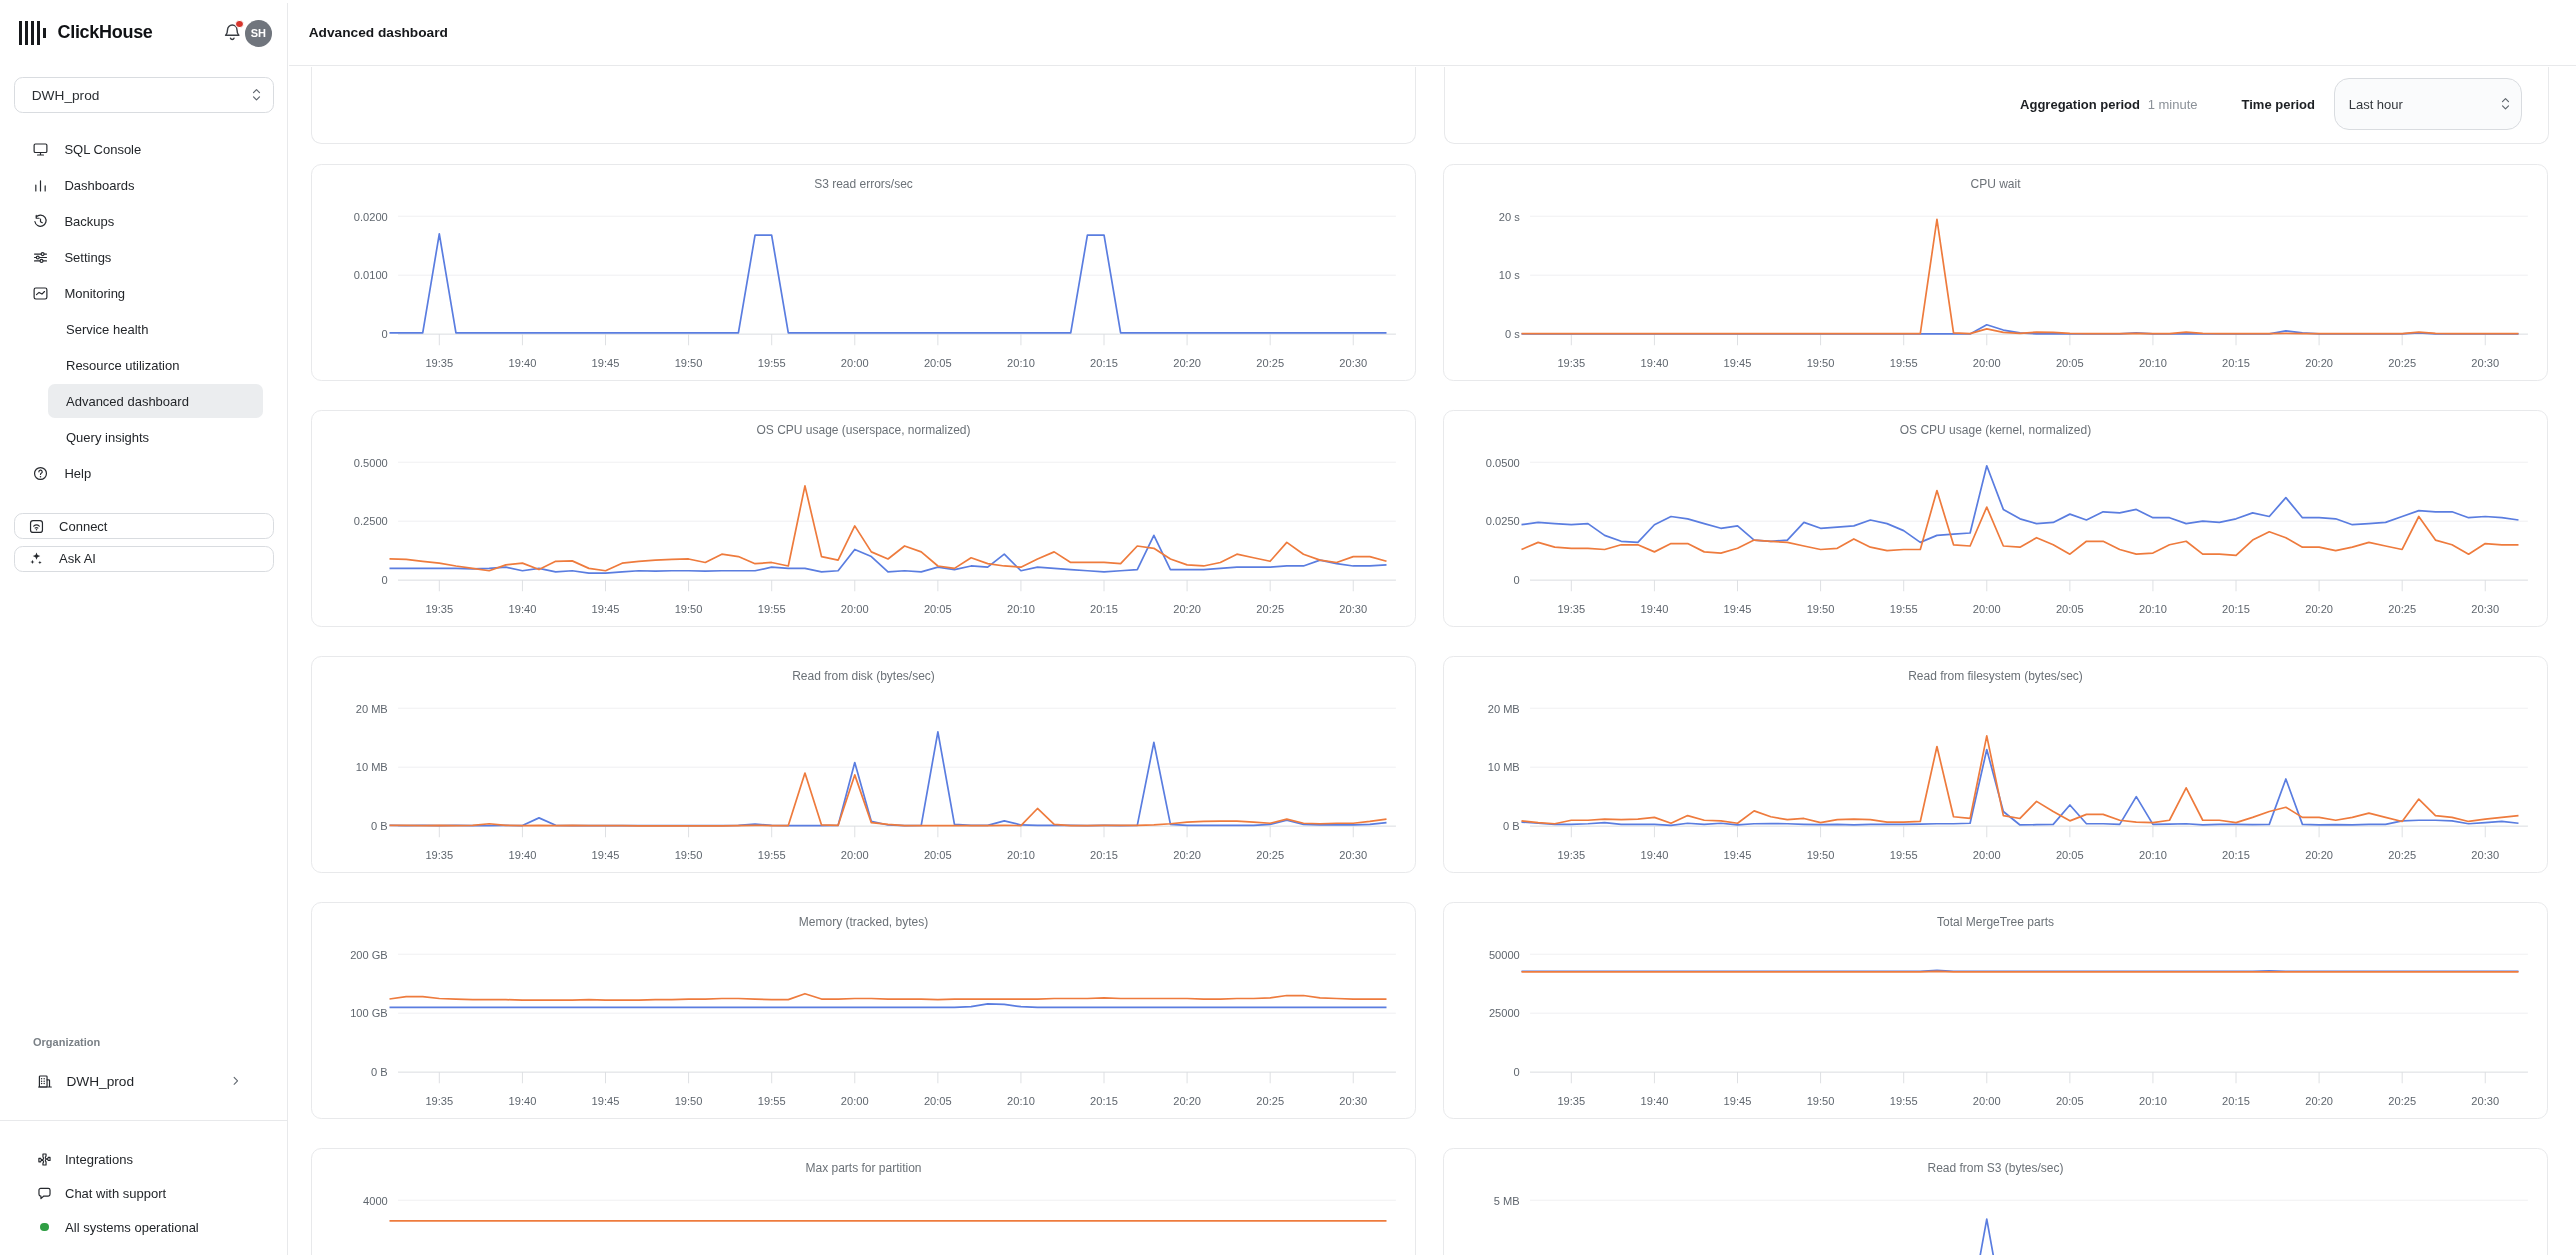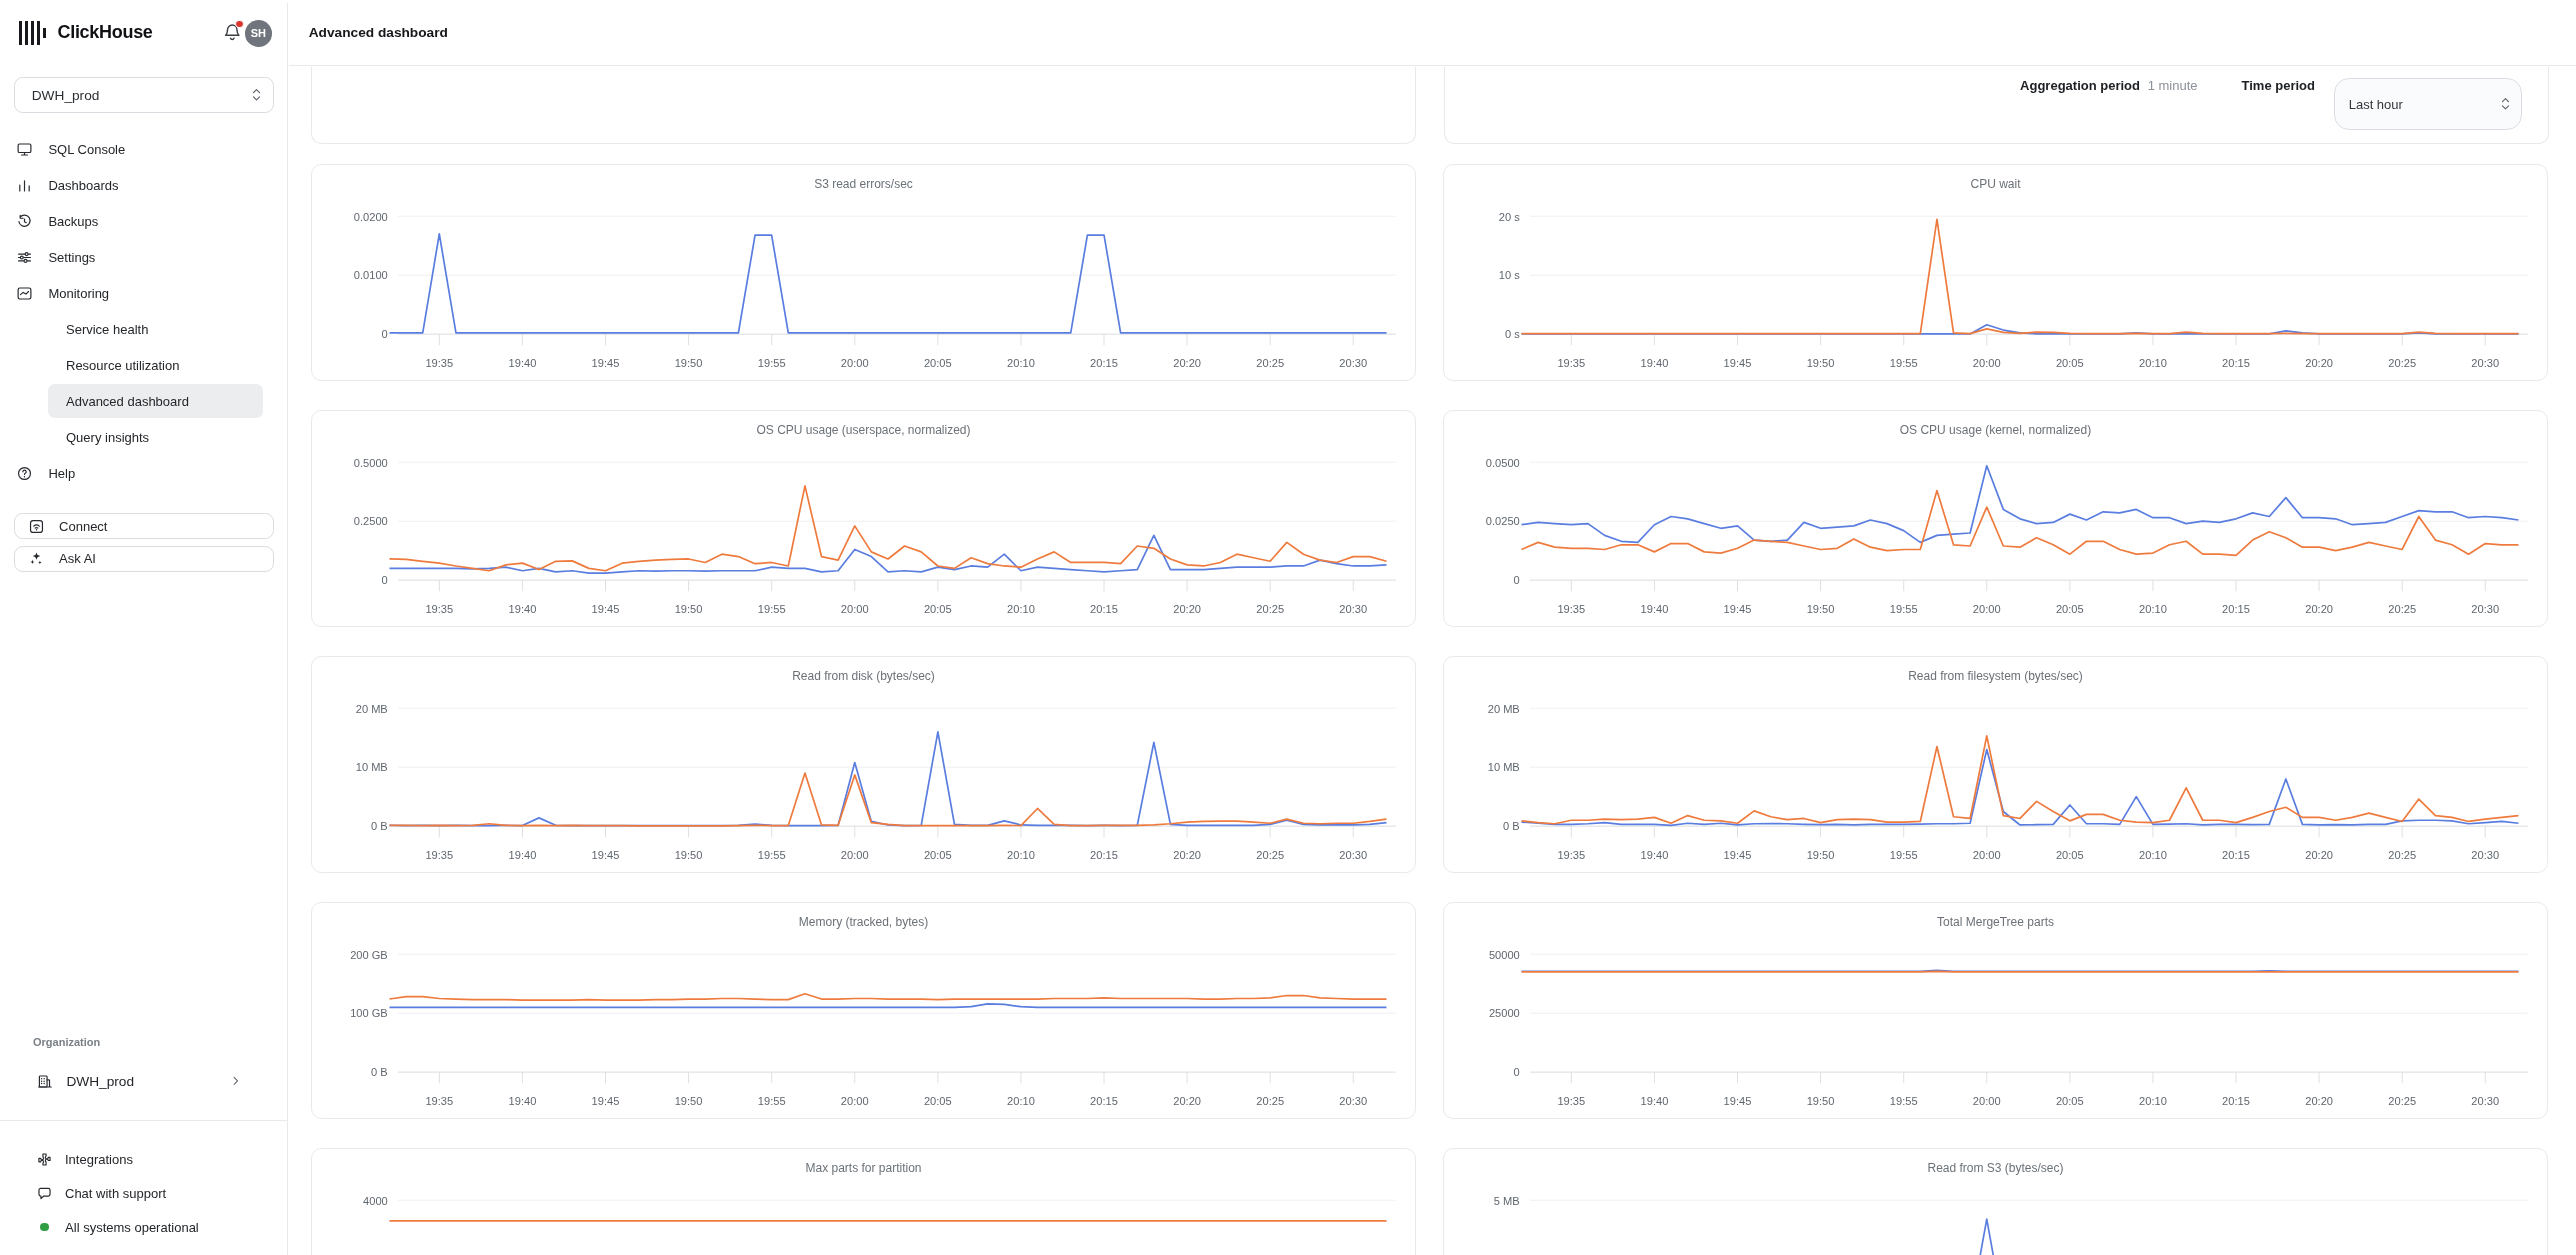--- a/index.html
+++ b/index.html
@@ -13,21 +13,21 @@
   .lb.short{height:9.4px;}
   .brand-text{font-size:18px;font-weight:700;color:#0f1114;letter-spacing:-0.3px;}
   .top-icons{position:absolute;right:15.4px;top:17px;display:flex;align-items:center;gap:3px;}
   .bell{position:relative;width:20.5px;height:22px;}
   .bell .dot{position:absolute;right:-1.7px;top:-2.6px;width:8.6px;height:8.6px;border-radius:50%;background:#d6342c;border:1.7px solid #fff;}
   .avatar{width:26.5px;height:26.5px;border-radius:50%;background:#70757d;color:#fff;font-size:11px;font-weight:700;
     display:flex;align-items:center;justify-content:center;}
   .svc-select{position:absolute;left:13.7px;top:74px;width:260px;height:36px;border:0.9px solid #d9dce0;border-radius:8.6px;
     display:flex;align-items:center;justify-content:space-between;padding:0 10.3px 0 17px;font-size:13.7px;color:#2b2f33;background:#fff;}
   nav{position:absolute;left:0;top:128px;width:288px;}
-  .nav-item{position:relative;height:36px;display:flex;align-items:center;padding-left:16px;font-size:13px;color:#23262a;}
+  .nav-item{position:relative;height:36px;display:flex;align-items:center;padding-left:32px;font-size:13px;color:#23262a;}
   .nav-item .ic{width:17px;height:17px;margin-right:15.4px;display:inline-flex;}
   .nav-item.sub{padding-left:66px;}
   .nav-item.sub .pill{position:absolute;left:48px;right:25px;top:0.9px;bottom:0.9px;border-radius:6.8px;z-index:-1;}
   .nav-item.active .pill{background:#ebedef;}
   .side-buttons{position:absolute;left:13.7px;top:510px;width:260px;}
   .side-btn{height:26px;border:0.9px solid #d9dce0;border-radius:8.6px;display:flex;align-items:center;
     padding-left:13.7px;margin-bottom:6.8px;font-size:13px;background:#fff;}
   .side-btn .ic{width:17px;height:17px;margin-right:13.7px;display:inline-flex;}
   .org-label{position:absolute;left:33px;top:1033px;font-size:11px;font-weight:700;color:#7a8086;}
   .org-item{position:absolute;left:13.7px;top:1059px;width:260px;height:38px;display:flex;align-items:center;
@@ -40,21 +40,21 @@
   .link-row .ic{width:17px;height:17px;margin-right:12px;display:inline-flex;}
   .status-dot{width:8.6px;height:8.6px;border-radius:50%;margin:0 16.2px 0 4.3px;}
   
   main{position:absolute;left:289px;top:0;right:0;height:1256px;}
   header{height:66px;border-bottom:0.9px solid #e8e9eb;display:flex;align-items:center;padding-left:19.7px;}
   header h1{font-size:13.7px;font-weight:700;margin:0;color:#16181b;}
   .content{position:absolute;top:67px;left:0;right:0;bottom:0;}
   .stub{position:absolute;top:0;height:77px;width:1105px;background:#fff;border:0.9px solid #e8e9eb;border-top:none;
     border-radius:0 0 10.3px 10.3px;}
   .stub.l{left:22px}.stub.r{left:1155px}
-  .toolbar{position:absolute;top:11px;right:54px;display:flex;align-items:flex-start;z-index:6;background:transparent;}
+  .toolbar{position:absolute;top:11px;right:54px;display:flex;align-items:center;z-index:6;background:transparent;}
   .tb-label{font-size:13px;font-weight:700;color:#1c1f23;}
   .tb-value{font-size:13px;color:#8b9198;margin-left:7.7px;}
   .tb-gap{width:44px;}
   .tb-select{margin-left:19px;width:188px;height:52px;border:0.9px solid #d9dce0;border-radius:15px;background:#fafbfc;
     display:flex;align-items:center;justify-content:space-between;padding:0 10.3px 0 13.7px;font-size:13px;color:#33373c;}
   #grid{position:absolute;left:22px;top:97px;display:grid;grid-template-columns:1105px 1105px;gap:29px 27px;}
   .card{position:relative;width:1105px;height:217px;background:#fff;border:0.9px solid #e8e9eb;border-radius:10.3px;overflow:hidden;}
   .ctitle{position:absolute;top:12px;left:0;width:100%;text-align:center;font-size:12px;color:#6b7177;z-index:2;pointer-events:none;}
   .card svg{position:absolute;left:0;top:0;}
   svg text{font-family:"Liberation Sans",sans-serif;}

